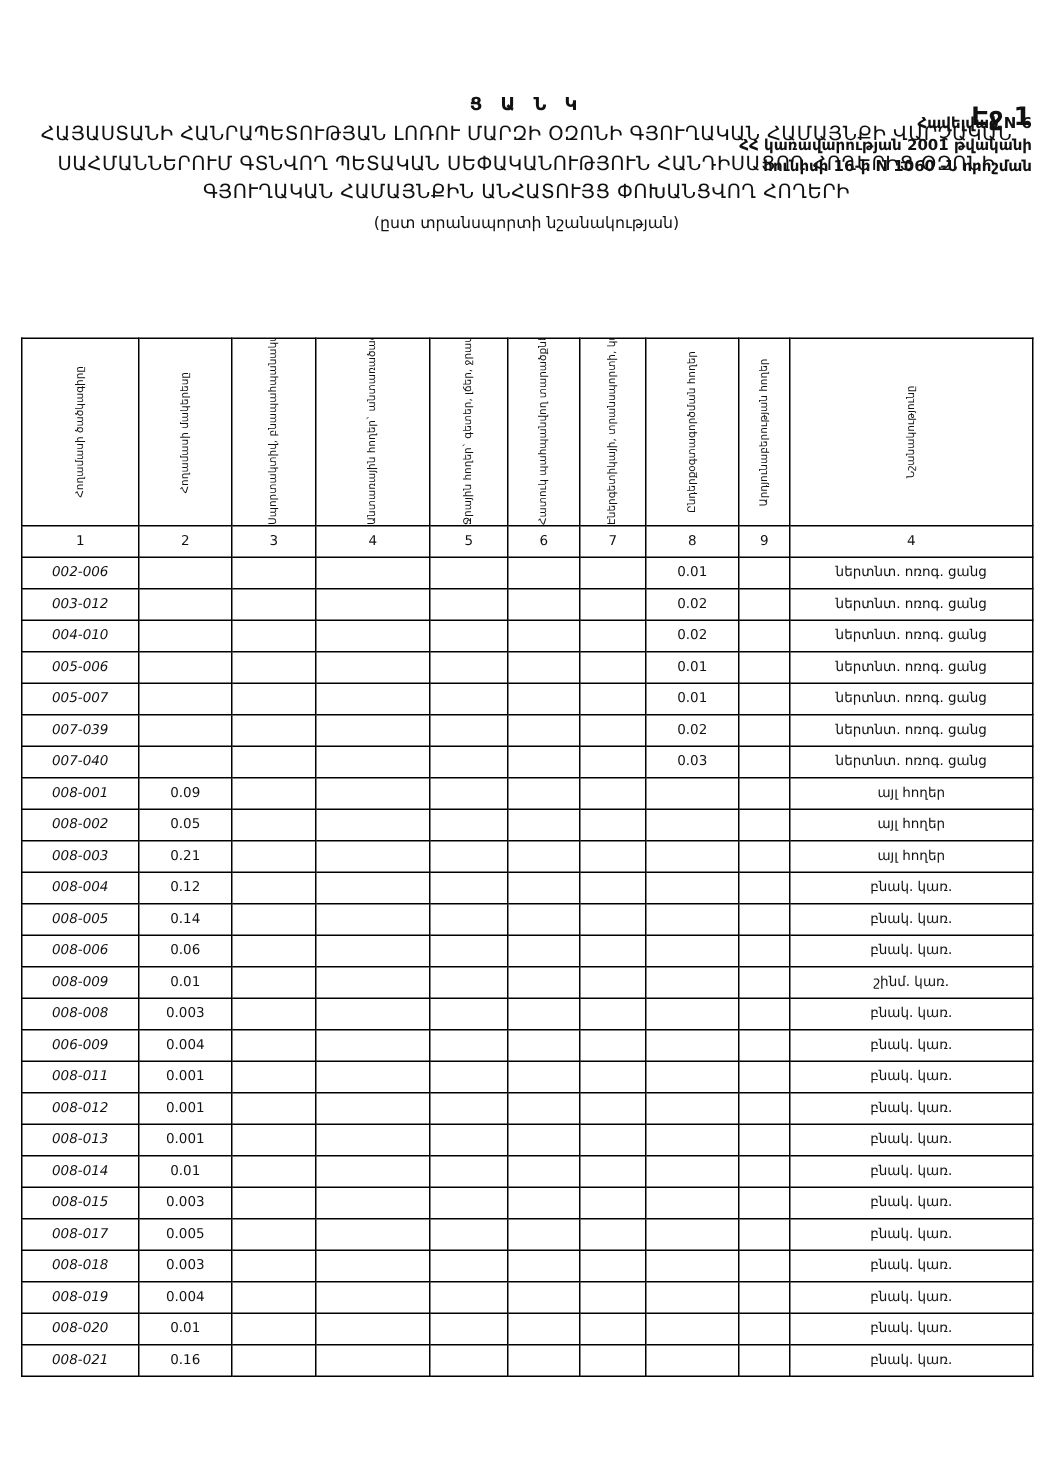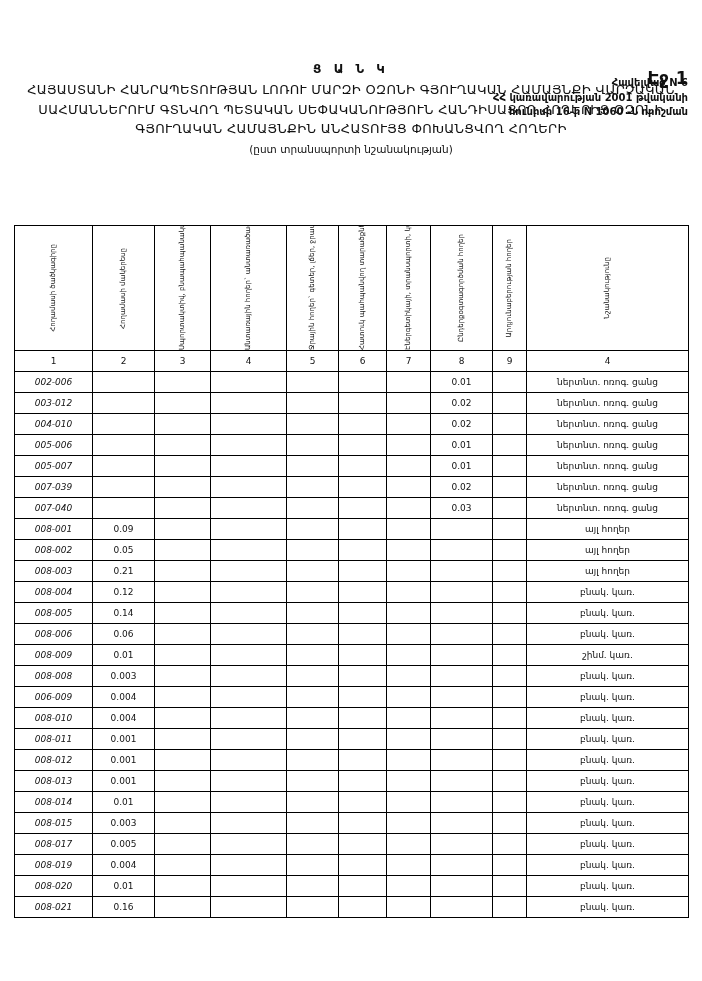--- a/index.html
+++ b/index.html
@@ -403,32 +403,20 @@
           <td class="num"></td>
           <td class="num"></td>
           <td class="num"></td>
           <td class="num"></td>
           <td class="num"></td>
           <td class="num"></td>
           <td class="num"></td>
           <td class="last-cell">բնակ. կառ.</td>
         </tr>
         <tr>
-          <td class="code-cell">008-010</td>
-          <td class="num">0.004</td>
-          <td class="num"></td>
-          <td class="num"></td>
-          <td class="num"></td>
-          <td class="num"></td>
-          <td class="num"></td>
-          <td class="num"></td>
-          <td class="num"></td>
-          <td class="last-cell">բնակ. կառ.</td>
-        </tr>
-        <tr>
           <td class="code-cell">008-011</td>
           <td class="num">0.001</td>
           <td class="num"></td>
           <td class="num"></td>
           <td class="num"></td>
           <td class="num"></td>
           <td class="num"></td>
           <td class="num"></td>
           <td class="num"></td>
           <td class="last-cell">բնակ. կառ.</td>
@@ -487,20 +475,32 @@
           <td class="num"></td>
           <td class="num"></td>
           <td class="num"></td>
           <td class="num"></td>
           <td class="num"></td>
           <td class="num"></td>
           <td class="num"></td>
           <td class="last-cell">բնակ. կառ.</td>
         </tr>
         <tr>
+          <td class="code-cell">008-018</td>
+          <td class="num">0.003</td>
+          <td class="num"></td>
+          <td class="num"></td>
+          <td class="num"></td>
+          <td class="num"></td>
+          <td class="num"></td>
+          <td class="num"></td>
+          <td class="num"></td>
+          <td class="last-cell">բնակ. կառ.</td>
+        </tr>
+        <tr>
           <td class="code-cell">008-019</td>
           <td class="num">0.004</td>
           <td class="num"></td>
           <td class="num"></td>
           <td class="num"></td>
           <td class="num"></td>
           <td class="num"></td>
           <td class="num"></td>
           <td class="num"></td>
           <td class="last-cell">բնակ. կառ.</td>

